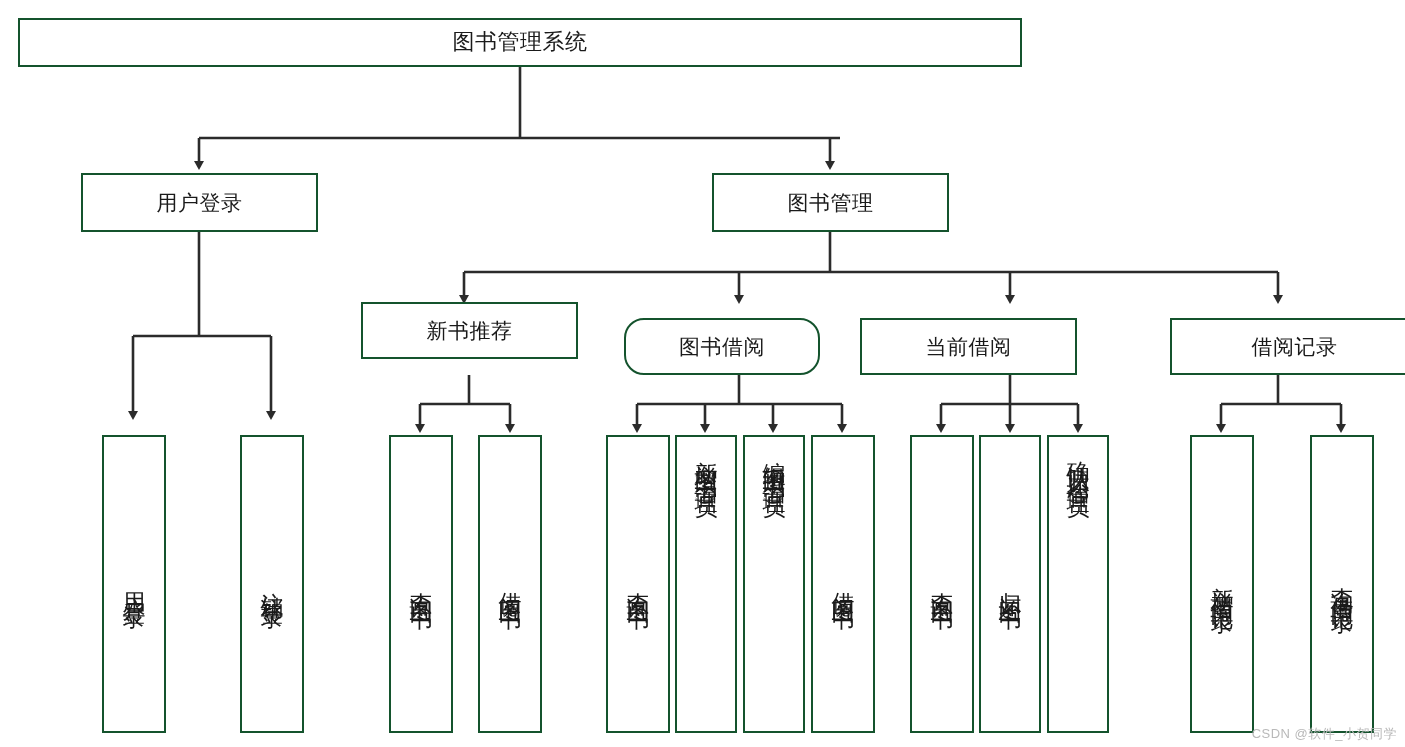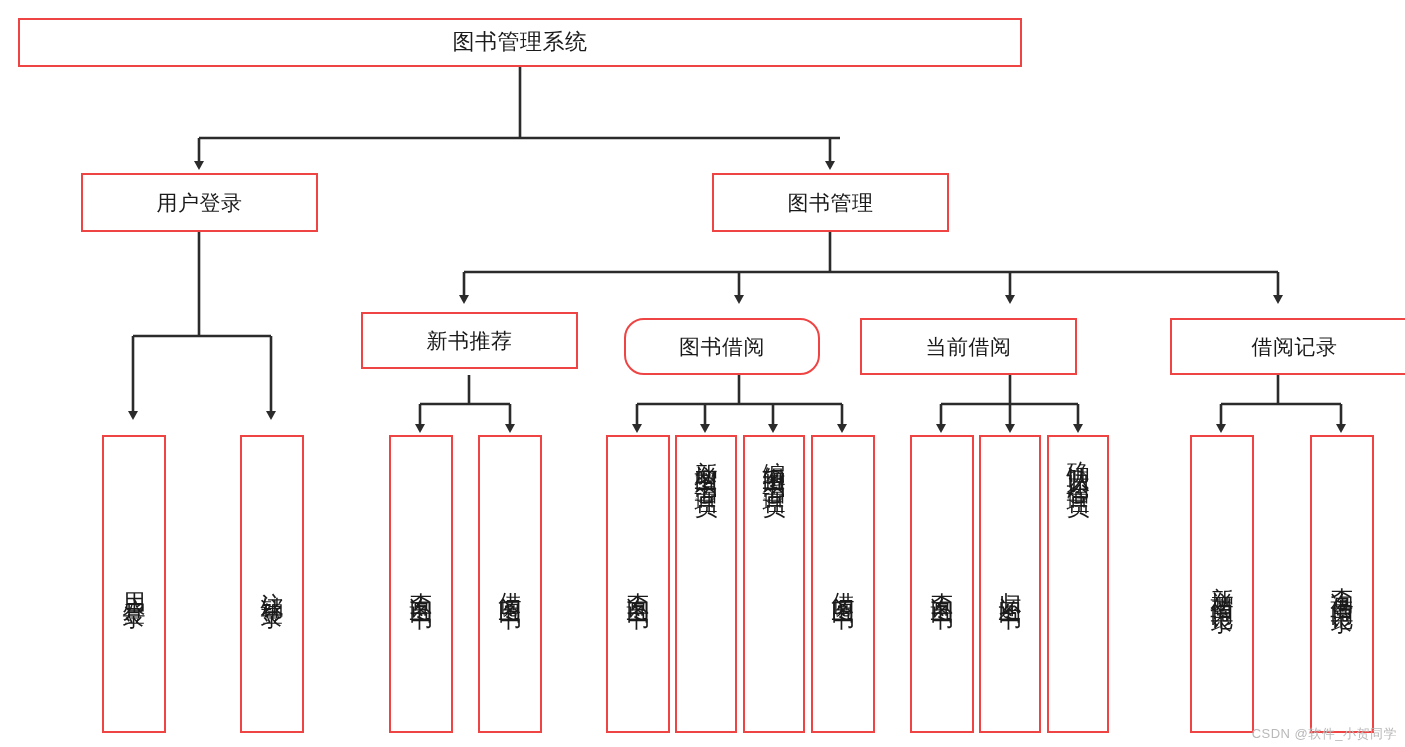--- a/index.html
+++ b/index.html
@@ -23,21 +23,21 @@
     left: 0;
     top: 0;
     width: 1405px;
     height: 747px;
     pointer-events: none;
   }
   .node {
     position: absolute;
     box-sizing: border-box;
     background: #ffffff;
-    border: 2px solid #ef4444;
+    border: 2px solid #14532d;
     display: flex;
     align-items: center;
     justify-content: center;
     color: #1a1a1a;
     z-index: 2;
   }
   .node .nlabel {
     display: block;
     line-height: 1.12;
     letter-spacing: 0.5px;
@@ -139,21 +139,21 @@
     <span class="nlabel">图书管理系统</span>
   </div>
 
   <div class="node horiz" style="left:81px; top:173px; width:237px; height:59px;">
     <span class="nlabel">用户登录</span>
   </div>
   <div class="node horiz" style="left:712px; top:173px; width:237px; height:59px;">
     <span class="nlabel">图书管理</span>
   </div>
 
-  <div class="node horiz" style="left:361px; top:312px; width:217px; height:57px;">
+  <div class="node horiz" style="left:361px; top:302px; width:217px; height:57px;">
     <span class="nlabel">新书推荐</span>
   </div>
   <div class="node horiz" style="left:624px; top:318px; width:196px; height:57px;border-radius:20px;">
     <span class="nlabel">图书借阅</span>
   </div>
   <div class="node horiz" style="left:860px; top:318px; width:217px; height:57px;">
     <span class="nlabel">当前借阅</span>
   </div>
   <div class="node horiz" style="left:1170px; top:318px; width:249px; height:57px;">
     <span class="nlabel">借阅记录</span>

